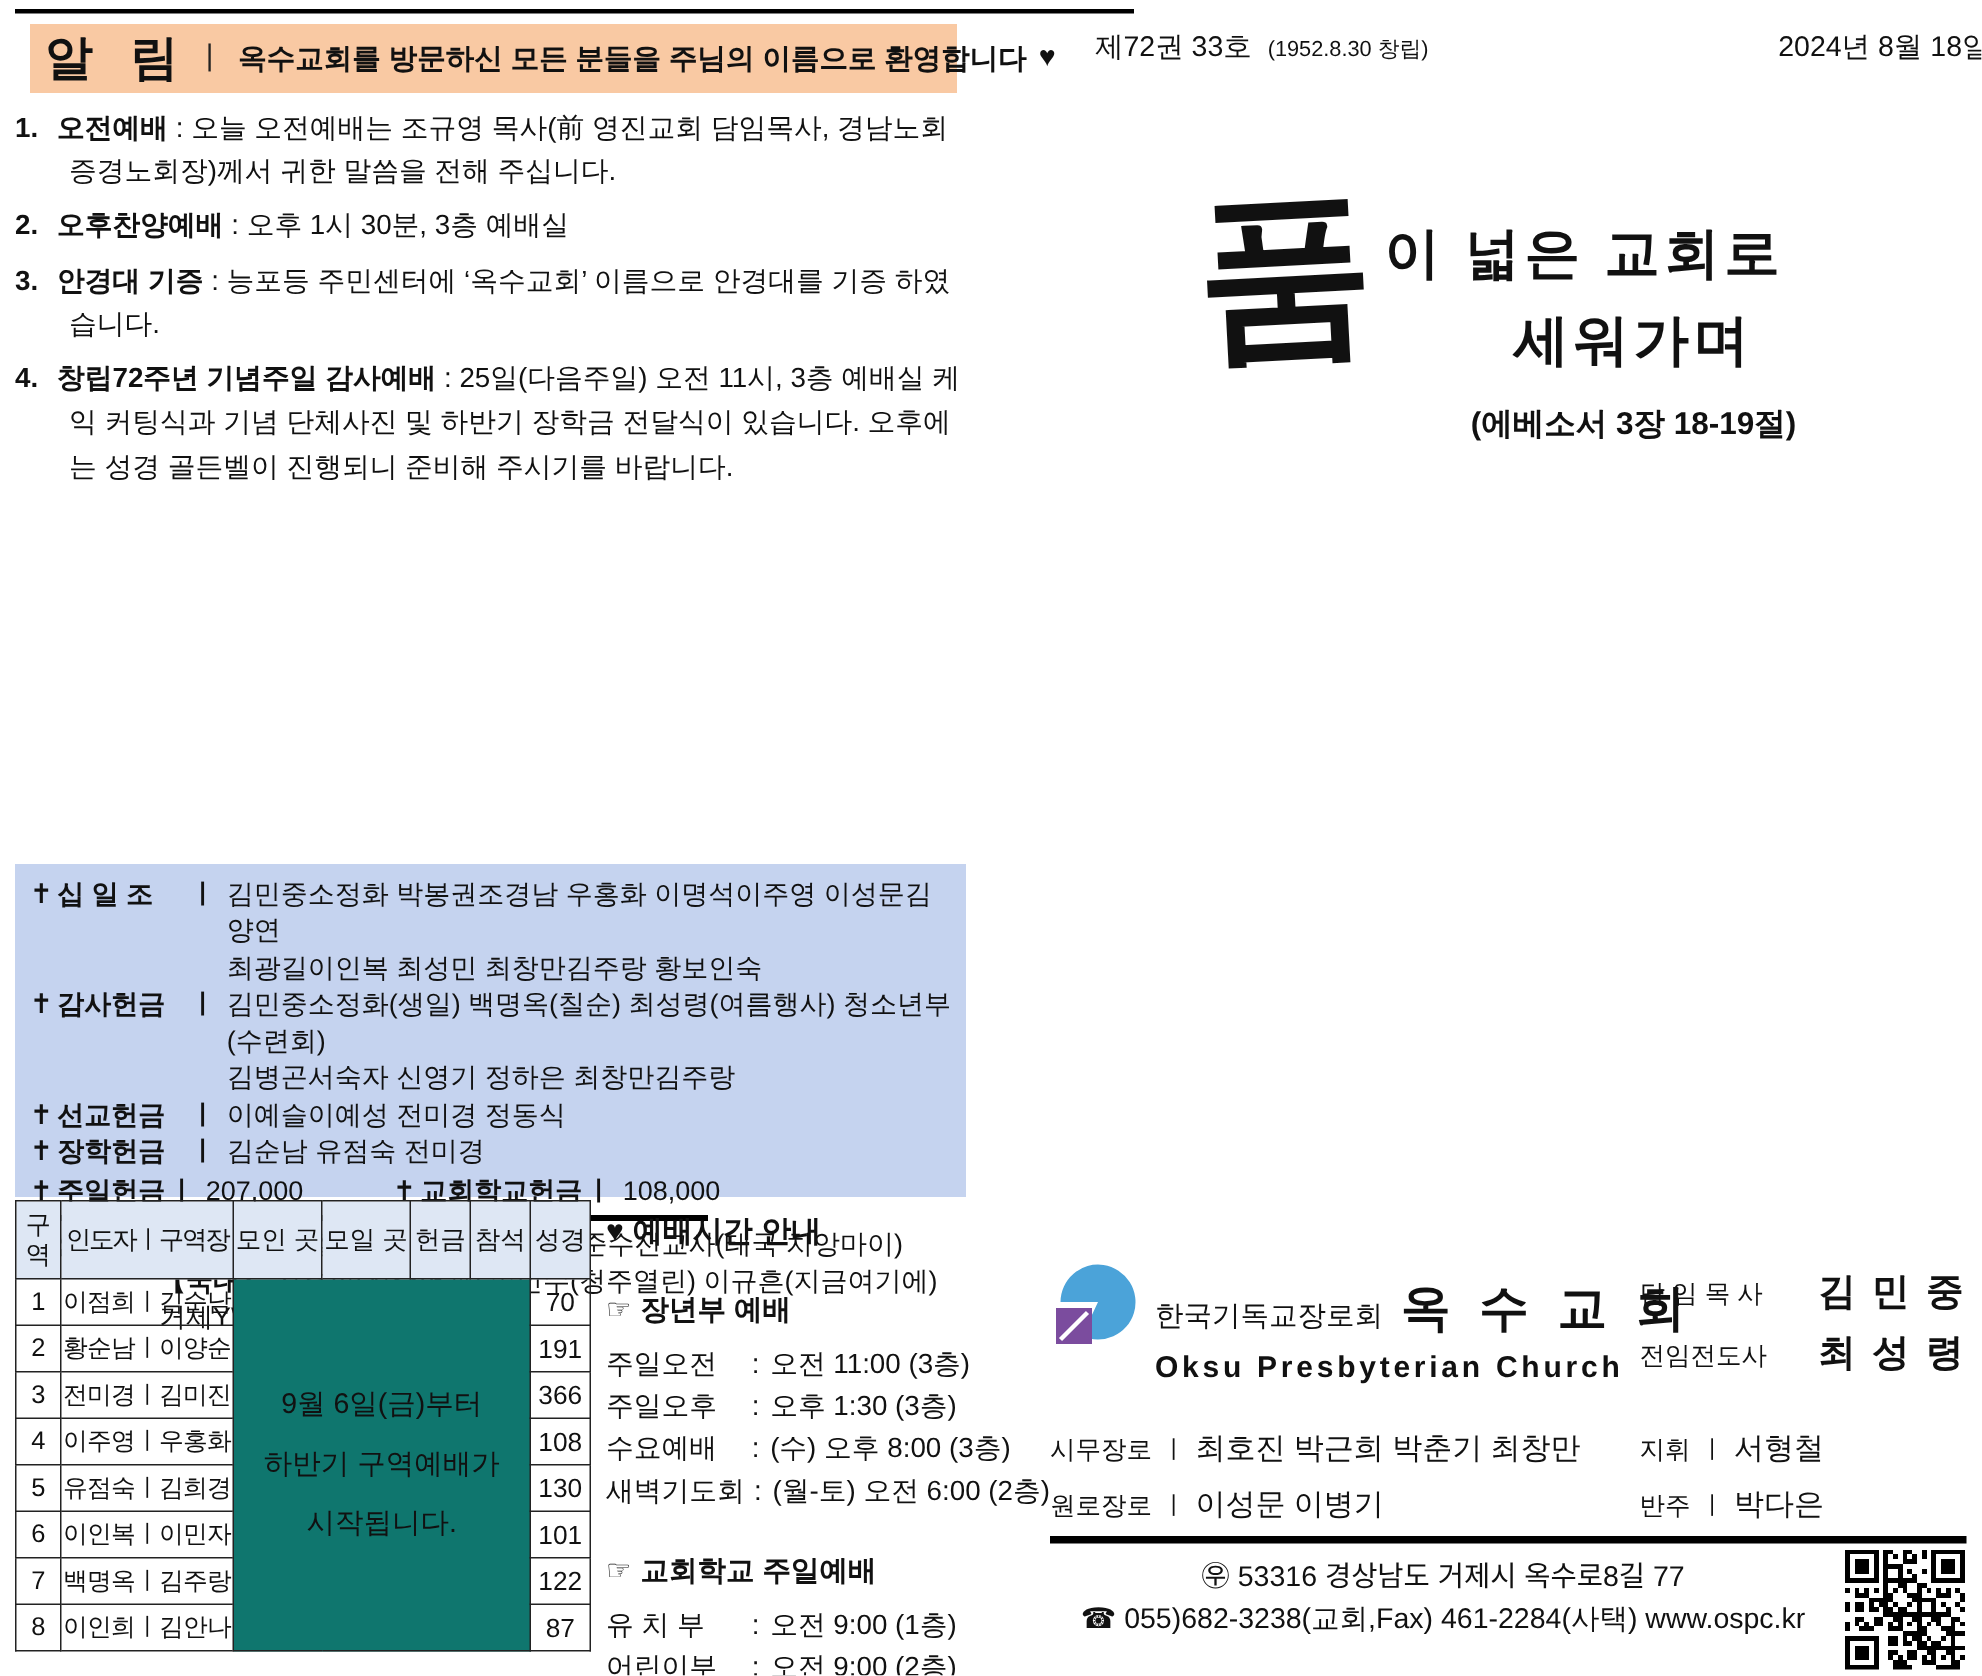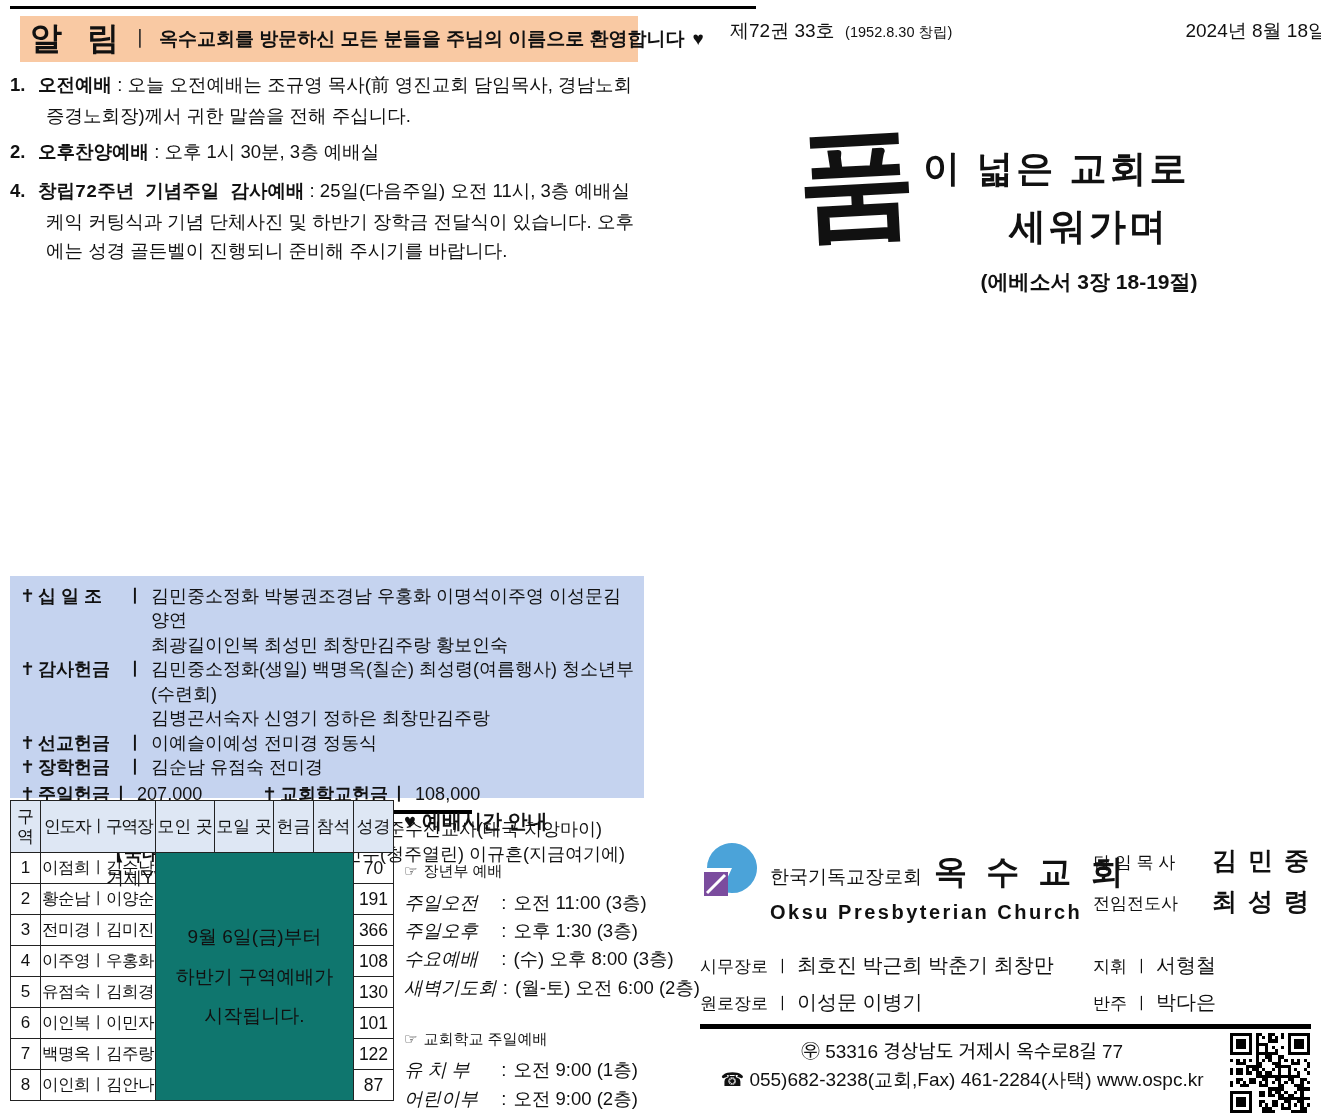--- a/index.html
+++ b/index.html
@@ -16,21 +16,21 @@
     display:flex; align-items:center; padding:0 10px; }
   .notice-title { font-size:32px; font-weight:bold; letter-spacing:8px; white-space:nowrap; }
   .notice-sep { font-size:22px; margin:0 8px 0 2px; color:#222; }
   .notice-subtitle { font-size:19px; font-weight:bold; white-space:nowrap; }
   .notice-heart { font-size:19px; margin-left:8px; }
 
   
   .notice-list { left:10px; top:70px; width:638px; font-size:18.5px; line-height:1.58; }
   .n-item { margin-bottom:7px; padding-left:36px; }
   .n-item .num { display:inline-block; width:28px; margin-left:-36px; font-weight:bold; }
-  .n-item .lbl { font-weight:bold;font-family:Liberation Mono, monospace; }
+  .n-item .lbl { font-weight:bold; }
   .n-item .sep { white-space:pre; }
 
   
   .offer-box { left:10px; top:576px; width:634px; height:222px; background:#C5D3EF;
     padding:8px 8px 4px 10px; font-size:18px; line-height:1.36; }
   .o-row { display:flex; }
   .cross { font-weight:bold; margin-right:3px; }
   .o-label { font-weight:bold; white-space:nowrap; min-width:86px; }
   .o-sep { font-weight:bold; margin:0 7px 0 2px; }
   .o-lines { flex:1; }
@@ -50,23 +50,23 @@
     font-weight:normal; word-break:break-all; }
   .group-table td { height:31px; }
   .th-leader { letter-spacing:-1.5px; white-space:nowrap; }
   td.leader { font-size:16.5px; letter-spacing:-0.5px; white-space:nowrap; }
   td.merged { font-size:19px; line-height:2.1; background:#0f766e; }
   td.bible { font-size:17.5px; }
 
   
   .worship { left:404px; top:806px; width:296px; font-size:18.5px; line-height:1.52; }
   .w-title { font-size:20px; font-weight:bold; margin-bottom:24px; }
-  .w-sec-title { font-size:15px; font-weight:normal; margin:14px 0 6px 0; }
+  .w-sec-title { font-size:19px; font-weight:bold; margin:14px 0 6px 0; }
   .w-line { display:flex; }
-  .w-name { white-space:nowrap; min-width:90px;font-style:italic; }
+  .w-name { white-space:nowrap; min-width:90px; }
   .w-sep { white-space:pre; margin:0 2px; }
   .w-time { white-space:nowrap; }
   .hand { margin-right:6px; }
 
   
   .masthead { left:716px; top:18px; width:611px; display:flex;
     justify-content:space-between; font-size:19px; }
   .masthead .issue { margin-left:14px; }
   .masthead .founded { font-size:14.5px; }
 
@@ -120,20 +120,23 @@
     <span class="notice-subtitle">옥수교회를 방문하신 모든 분들을 주님의 이름으로 환영합니다</span>
     <span class="notice-heart">♥</span>
   </div>
 
   <div class="abs notice-list">
     <div class="n-item">
       <span class="num">1.</span><span class="lbl">오전예배</span><span class="sep"> : </span><span>오늘 오전예배는 조규영 목사(前 영진교회 담임목사, 경남노회 증경노회장)께서 귀한 말씀을 전해 주십니다.</span>
     </div>
     <div class="n-item">
       <span class="num">2.</span><span class="lbl">오후찬양예배</span><span class="sep"> : </span><span>오후 1시 30분, 3층 예배실</span>
+    </div>
+    <div class="n-item">
+      <span class="num">3.</span><span class="lbl">안경대 기증</span><span class="sep"> : </span><span>능포등 주민센터에 ‘옥수교회’ 이름으로 안경대를 기증 하였습니다.</span>
     </div>
     <div class="n-item">
       <span class="num">4.</span><span class="lbl">창립72주년 기념주일 감사예배</span><span class="sep"> : </span><span>25일(다음주일) 오전 11시, 3층 예배실 케익 커팅식과 기념 단체사진 및 하반기 장학금 전달식이 있습니다. 오후에는 성경 골든벨이 진행되니 준비해 주시기를 바랍니다.</span>
     </div>
   </div>
 
   <div class="abs masthead">
     <span class="issue"><span>제72권  33호</span>&nbsp; <span class="founded">(1952.8.30 창립)</span></span>
     <span class="date">2024년  8월 18일</span>
   </div>

